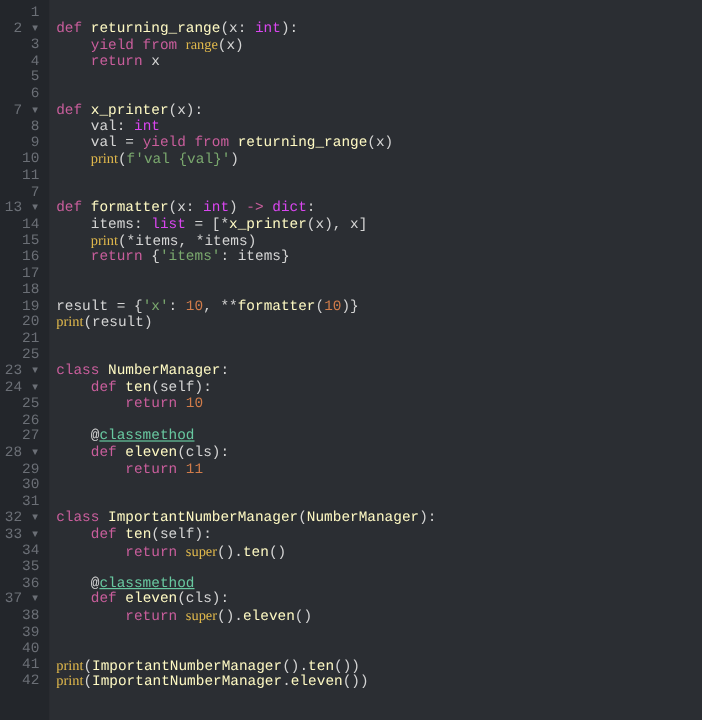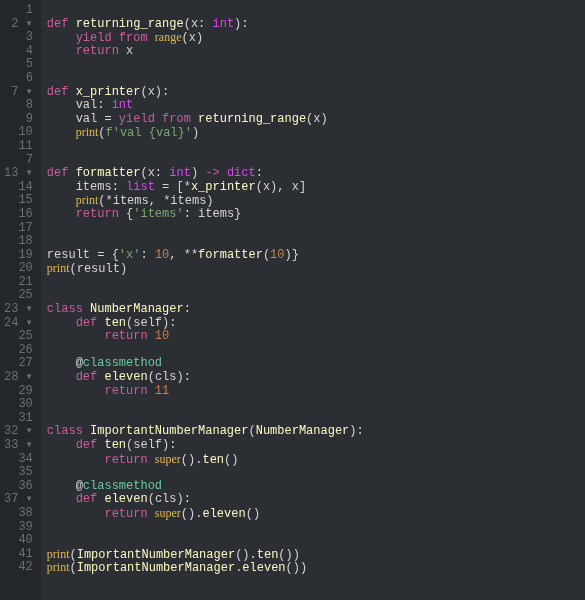--- a/index.html
+++ b/index.html
@@ -40,21 +40,21 @@
     height: 13.6px;
   }
   .kw   { color: #c95e9c; }  
   .fn   { color: #fef9c3; }  
   .id   { color: #d4d4d4; }  
   .type { color: #d946ef; }  
   .bi   { color: #e0b84c; font-family: Liberation Serif, serif; }  
   .num  { color: #d17c4a; }  
   .str  { color: #7aa86e; margin-top: 45px; }  
   .op   { color: #d4d4d4; }
-  .deco { color: #68c8a0; }
+  .deco { color: #68c8a0; text-decoration: underline; }
   .arrow{ color: #c95e9c; }
   .self { color: #d4d4d4; }
   .white{ color: #d4d4d4; }
 </style>
 </head>
 <body>
 
 <div class="editor">
   <div class="gutter" id="gutter">
       <span class="ln">1  </span>

